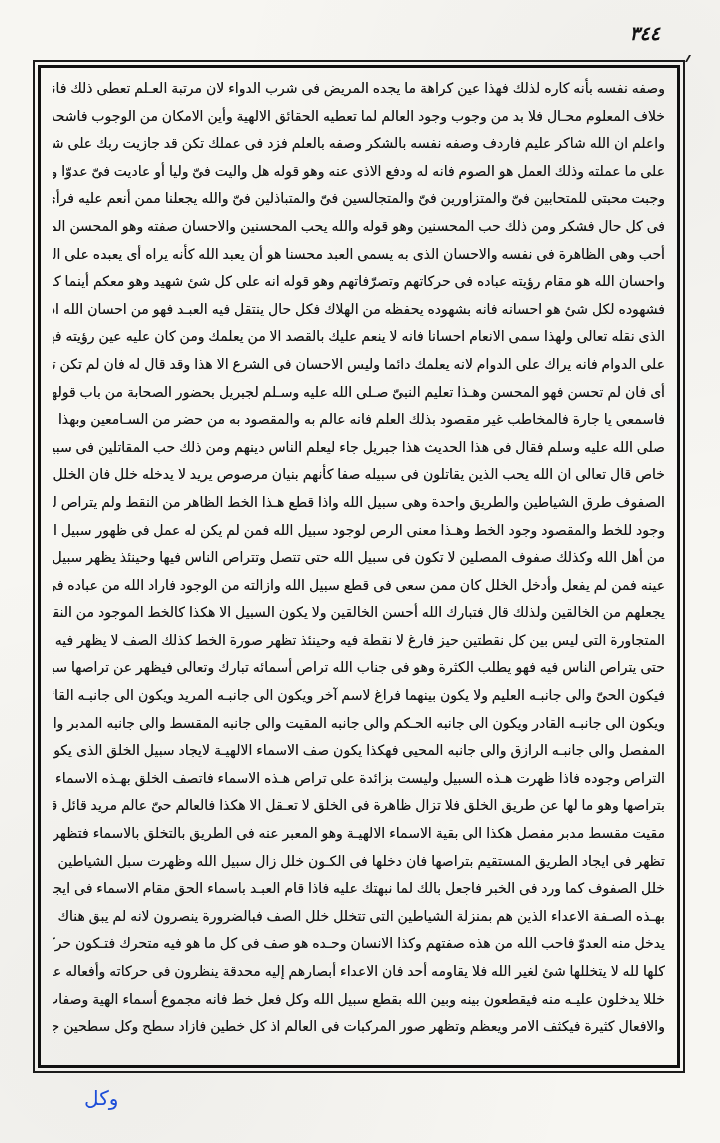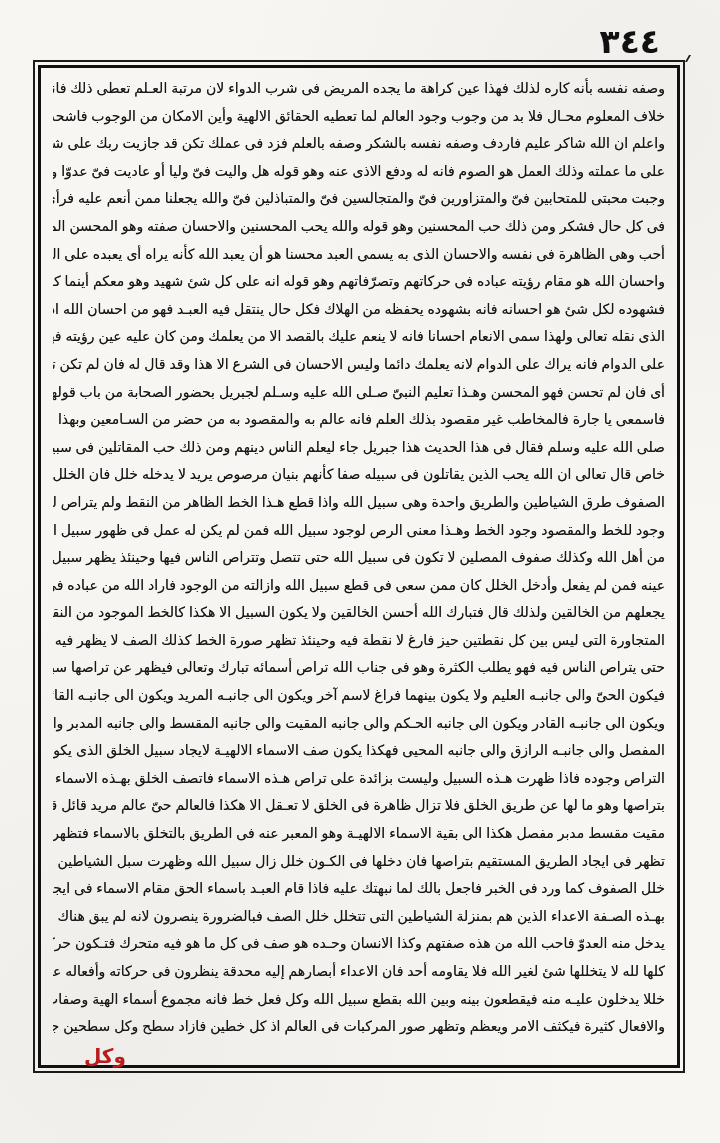--- a/index.html
+++ b/index.html
@@ -12,21 +12,21 @@
   
   .paper{
     position:absolute;inset:0;
     background:
       radial-gradient(circle at 15% 90%, rgba(0,0,0,0.035), transparent 40%),
       radial-gradient(circle at 90% 10%, rgba(0,0,0,0.03), transparent 35%),
       #f7f6f2;
   }
   .page-number{
     position:absolute;top:22px;right:60px;
-    font-size:33px;font-weight:bold;letter-spacing:2px;color:#111;
+    font-size:19px;font-weight:bold;letter-spacing:2px;color:#111;font-style:italic;
   }
   .frame-outer{
     position:absolute;left:33px;top:60px;width:652px;height:1013px;
     border:2px solid #1b1b1b;box-sizing:border-box;background:transparent;
   }
   .frame-inner{
     position:absolute;inset:3px;
     border:3px solid #111;box-sizing:border-box;
     padding:7px 12px 4px 12px;
   }
@@ -39,22 +39,22 @@
   }
   .text-line{
     height:27.6px;line-height:27.6px;overflow:hidden;
     font-size:14px;white-space:nowrap;
     text-align:justify;text-align-last:justify;
     word-spacing:-0.5px;
     color:#161616;
     text-shadow:0 0 0.4px rgba(0,0,0,0.55);
   }
   .catchword{
-    position:absolute;top:1044px;left:84px;
-    direction:rtl;font-size:20px;font-weight:bold;color:#b91c1c;
+    position:absolute;top:1086px;left:84px;
+    direction:rtl;font-size:20px;font-weight:normal;color:#1d4ed8;
   }
 </style>
 </head>
 <body>
 
 <div class="paper"></div>
 
 <div class="page-number">٣٤٤</div>
 
 <div class="frame-outer">

